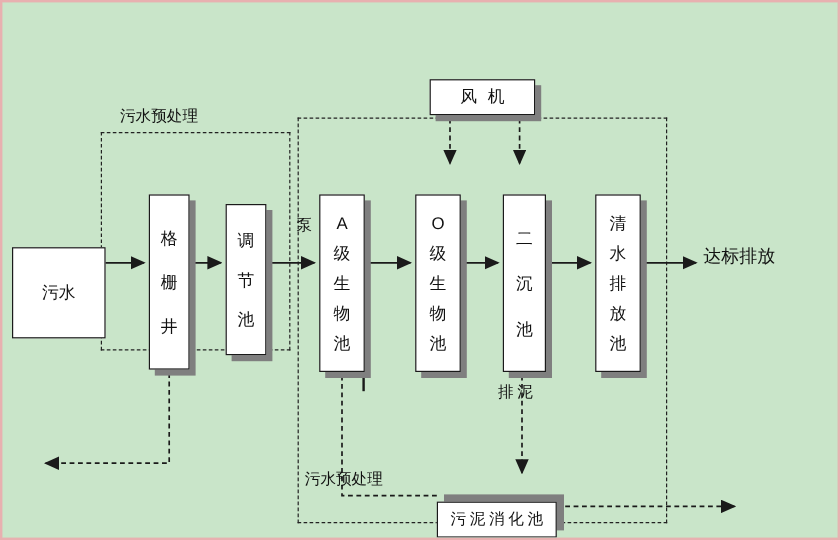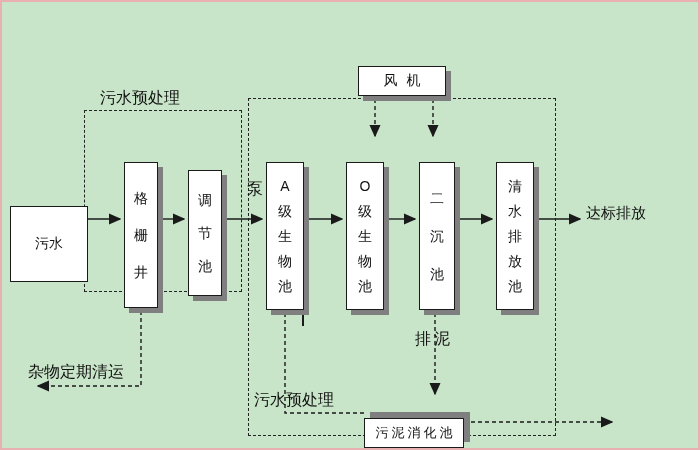--- a/index.html
+++ b/index.html
@@ -50,21 +50,21 @@
     line-height: 1;
     color: #111;
   }
 
   .htext { font-size: 14px; color: #111; white-space: nowrap; }
   .spaced { letter-spacing: 9px; padding-left: 9px; }
   .spaced-sm { letter-spacing: 3px; padding-left: 3px; }
 
   .lbl {
     position: absolute;
-    font-size: 16px;
+    font-size: 13px;
     color: #111;
     white-space: nowrap;
   }
   .lbl-lg { font-size: 15px; }
 </style>
 </head>
 <body>
 
 <div class="canvas">
 
@@ -163,20 +163,19 @@
   <div class="tank shadow-up" style="left:362px; top:396px; width:100px; height:30px;">
     <span class="htext spaced-sm" style="font-size:13px;">污泥消化池</span>
   </div>
 
   <span class="lbl" style="left:98px; top:86px;">污水预处理</span>
 
   <span class="lbl" style="left:245px; top:177px;">泵</span>
 
   <span class="lbl lbl-lg" style="left:584px; top:202px;">达标排放</span>
 
-  <span class="lbl" style="left:26px; top:360px;">杂物定期清运</span>
 
   <span class="lbl" style="left:252px; top:388px;">污水预处理</span>
 
-  <span class="lbl spaced-sm" style="left:410px; top:327px;">排泥</span>
+  <span class="lbl spaced-sm" style="left:410px; top:316px;">排泥</span>
 
 
 </div>
 
 </body></html>

